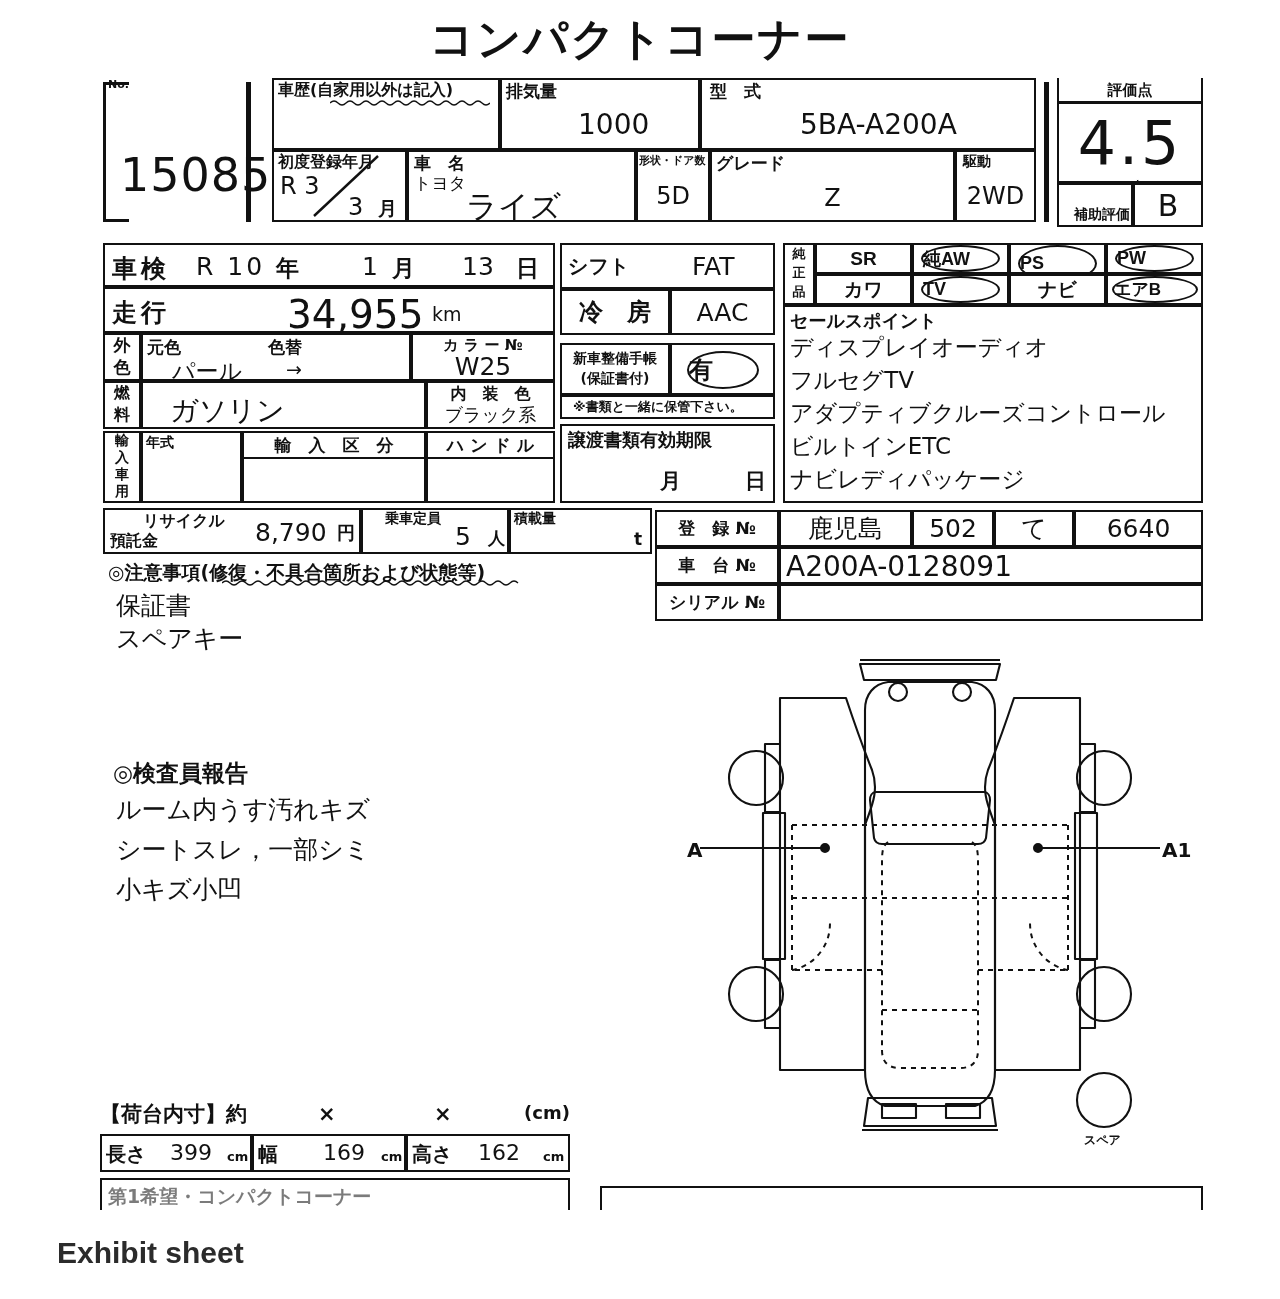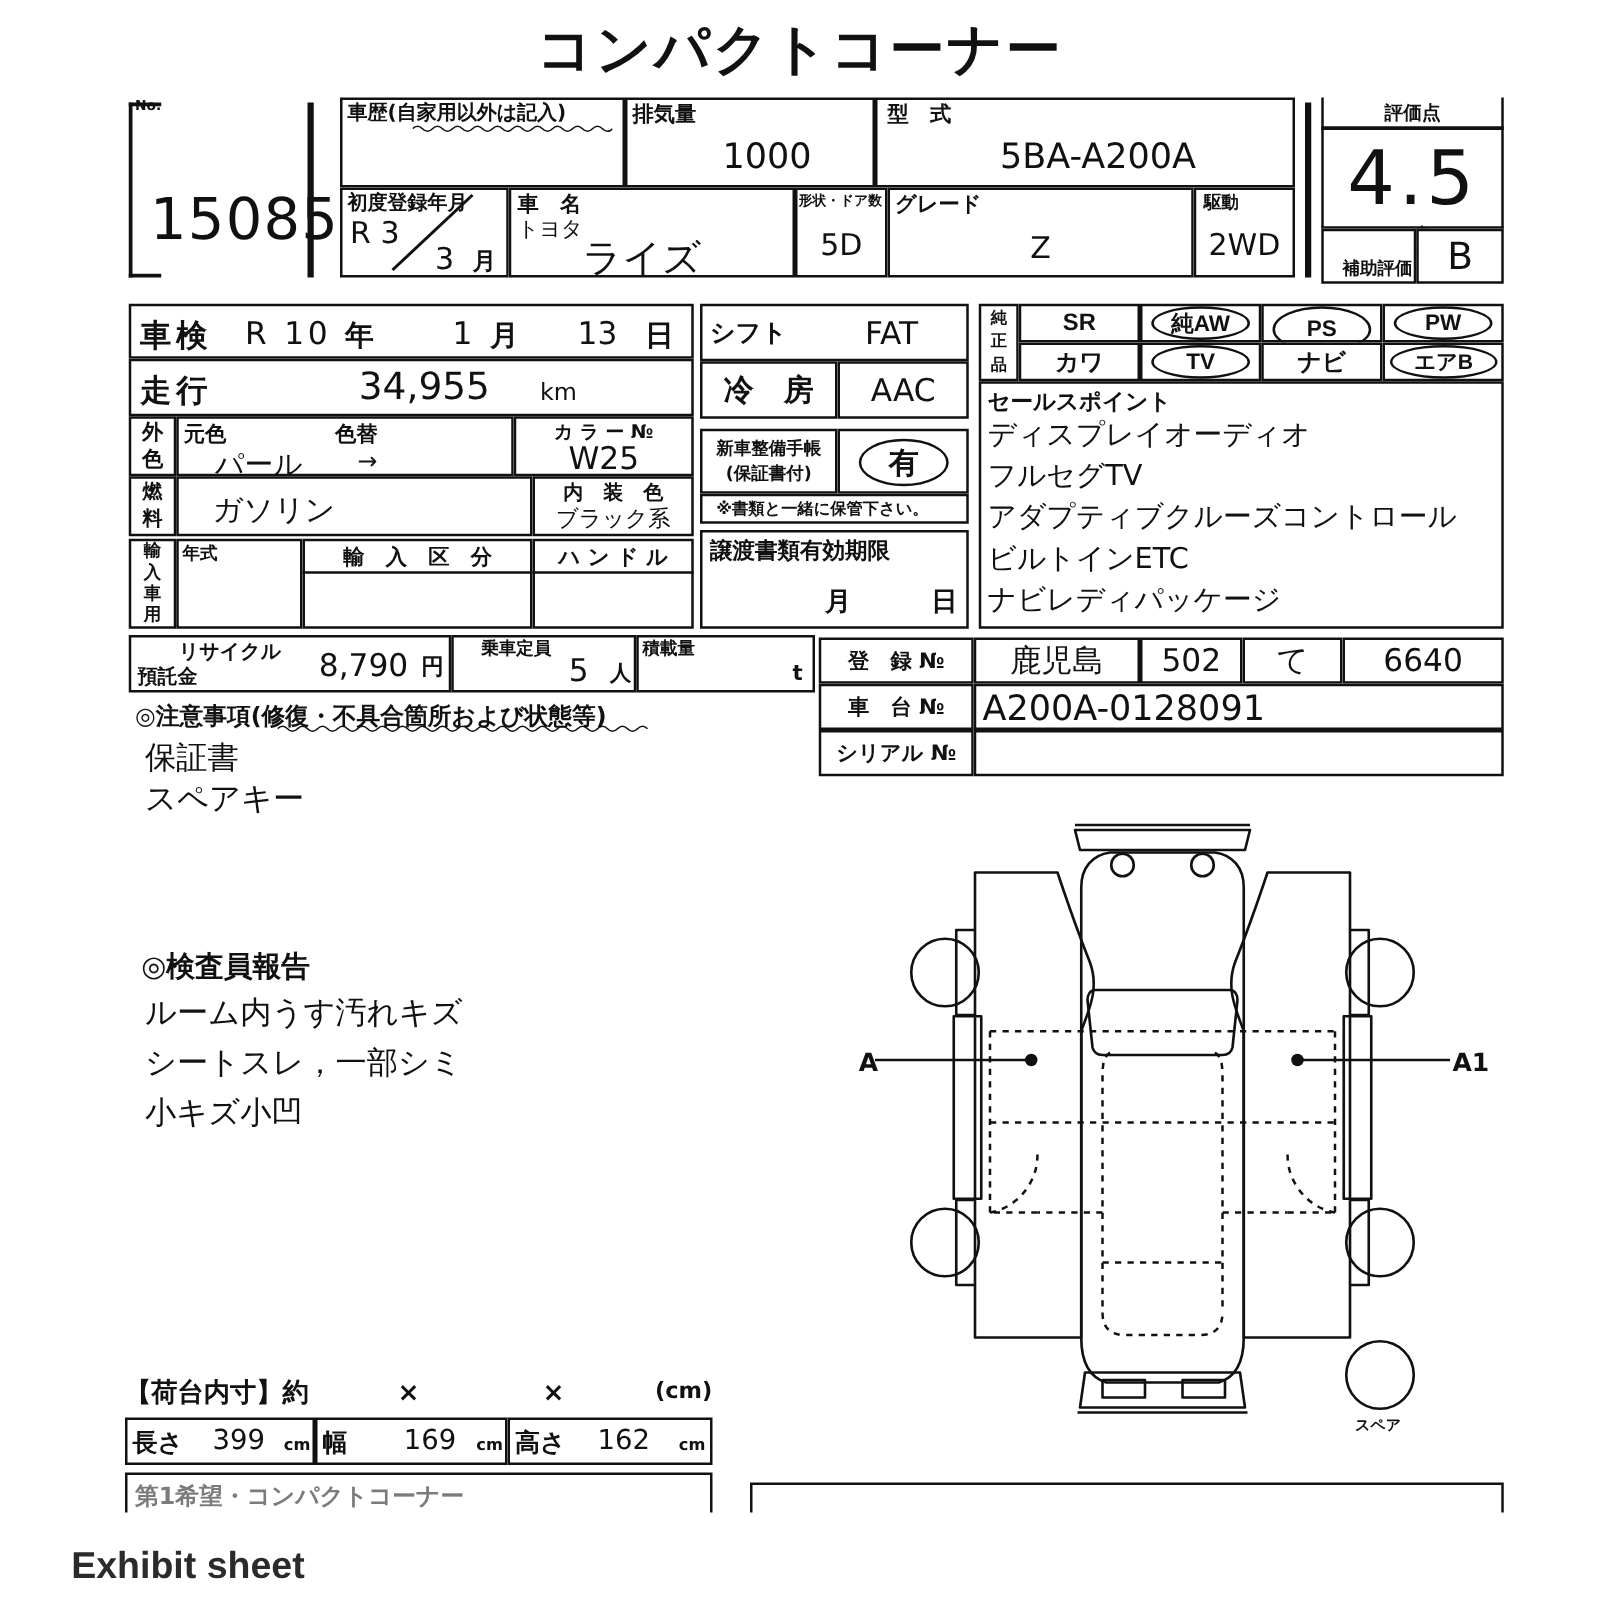--- a/index.html
+++ b/index.html
@@ -31,21 +31,21 @@
   
   .brk { position:absolute; border:3px solid #111; border-right:none; }
 
   .big-no { font-size:46px; letter-spacing:1px; }
 
   .vline { position:absolute; background:#111; }
   .hline { position:absolute; background:#111; }
 
   .ell {
     position:absolute; border:2.5px solid #111; border-radius:50%;
-    display:flex; align-items:center; justify-content:center;
+    display:flex; align-items:center; justify-content:flex-start;
     font-weight:700;
   }
 
   .ctr { display:flex; align-items:center; justify-content:center; }
 
   .sales { position:absolute; font-size:23px; font-family:"DejaVu Sans",sans-serif; white-space:nowrap; }
 
   .insp { position:absolute; font-size:25px; font-family:"DejaVu Sans",sans-serif; white-space:nowrap;}
 
   .wavy { position:absolute; height:6px; }
@@ -126,42 +126,42 @@
   <div class="lbl" style="left:112px;top:252px;font-size:25px;letter-spacing:4px;">車検</div>
   <div class="val" style="left:196px;top:252px;font-size:25px;letter-spacing:3px;">R 10</div>
   <div class="lbl" style="left:276px;top:253px;font-size:23px;">年</div>
   <div class="val" style="left:362px;top:252px;font-size:25px;">1</div>
   <div class="lbl" style="left:392px;top:253px;font-size:23px;">月</div>
   <div class="val" style="left:462px;top:252px;font-size:25px;">13</div>
   <div class="lbl" style="left:516px;top:253px;font-size:23px;">日</div>
 
   <div class="bx" style="left:103px;top:287px;width:452px;height:46px;"></div>
   <div class="lbl" style="left:112px;top:296px;font-size:25px;letter-spacing:4px;">走行</div>
-  <div class="val" style="left:287px;top:292px;font-size:30px;">34,955</div>
+  <div class="val" style="left:287px;top:292px;font-size:39px;">34,955</div>
   <div class="val" style="left:432px;top:303px;font-size:19px;">km</div>
 
   <div class="bx" style="left:103px;top:333px;width:38px;height:48px;"></div>
   <div class="lbl ctr" style="left:103px;top:334px;width:38px;height:23px;font-size:17px;">外</div>
   <div class="lbl ctr" style="left:103px;top:356px;width:38px;height:23px;font-size:17px;">色</div>
 
   <div class="bx" style="left:141px;top:333px;width:270px;height:48px;"></div>
   <div class="lbl" style="left:147px;top:336px;font-size:17px;">元色</div>
   <div class="val" style="left:172px;top:356px;font-size:23px;">パール</div>
   <div class="lbl" style="left:268px;top:336px;font-size:17px;">色替</div>
   <div class="val" style="left:286px;top:358px;font-size:19px;">→</div>
 
   <div class="bx" style="left:411px;top:333px;width:144px;height:48px;"></div>
   <div class="lbl ctr" style="left:411px;top:335px;width:144px;height:20px;font-size:15px;">カ ラ ー №</div>
   <div class="val ctr" style="left:411px;top:353px;width:144px;height:26px;font-size:25px;">W25</div>
 
   <div class="bx" style="left:103px;top:381px;width:38px;height:48px;"></div>
   <div class="lbl ctr" style="left:103px;top:382px;width:38px;height:23px;font-size:16px;">燃</div>
   <div class="lbl ctr" style="left:103px;top:404px;width:38px;height:23px;font-size:16px;">料</div>
   <div class="bx" style="left:141px;top:381px;width:285px;height:48px;"></div>
-  <div class="val" style="left:170px;top:392px;font-size:24px;">ガソリン</div>
+  <div class="val" style="left:170px;top:392px;font-size:28px;">ガソリン</div>
   <div class="bx" style="left:426px;top:381px;width:129px;height:48px;"></div>
   <div class="lbl ctr" style="left:426px;top:383px;width:129px;height:22px;font-size:16px;">内　装　色</div>
   <div class="val ctr" style="left:426px;top:403px;width:129px;height:24px;font-size:18px;">ブラック系</div>
 
   <div class="bx" style="left:103px;top:431px;width:38px;height:72px;"></div>
   <div class="lbl ctr" style="left:103px;top:432px;width:38px;height:18px;font-size:14px;">輸</div>
   <div class="lbl ctr" style="left:103px;top:449px;width:38px;height:18px;font-size:14px;">入</div>
   <div class="lbl ctr" style="left:103px;top:466px;width:38px;height:18px;font-size:14px;">車</div>
   <div class="lbl ctr" style="left:103px;top:483px;width:38px;height:18px;font-size:14px;">用</div>
 

